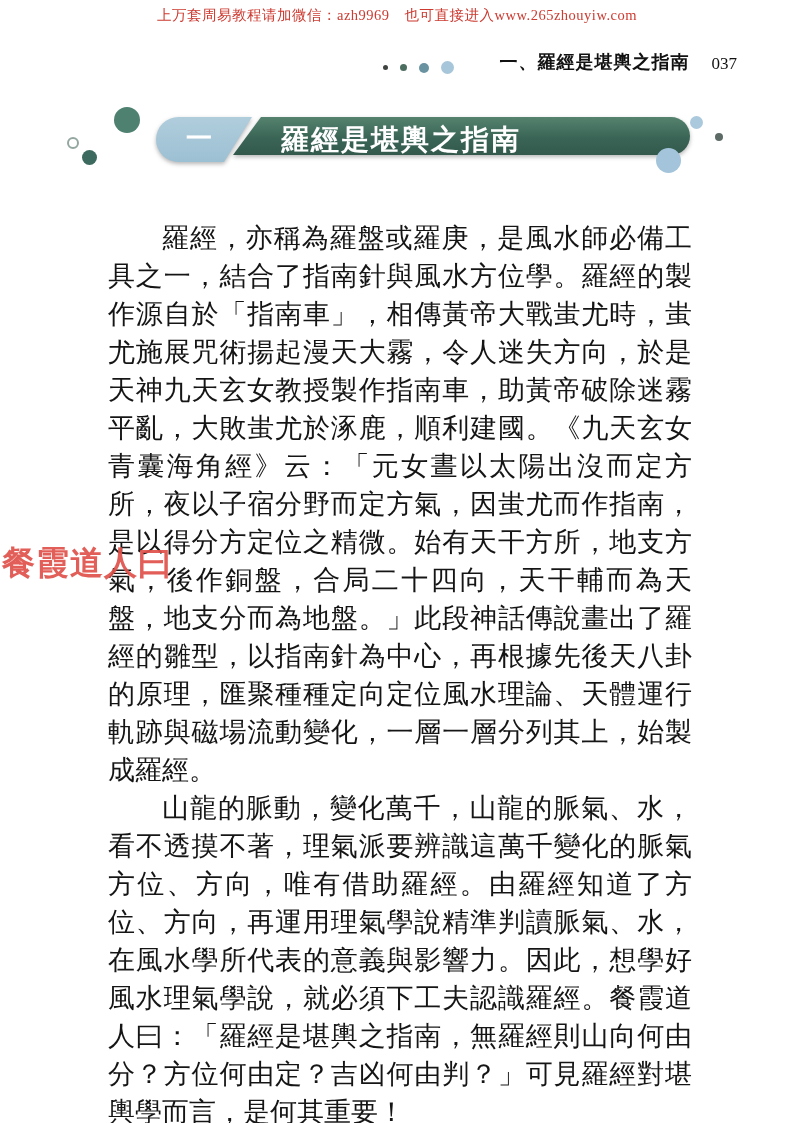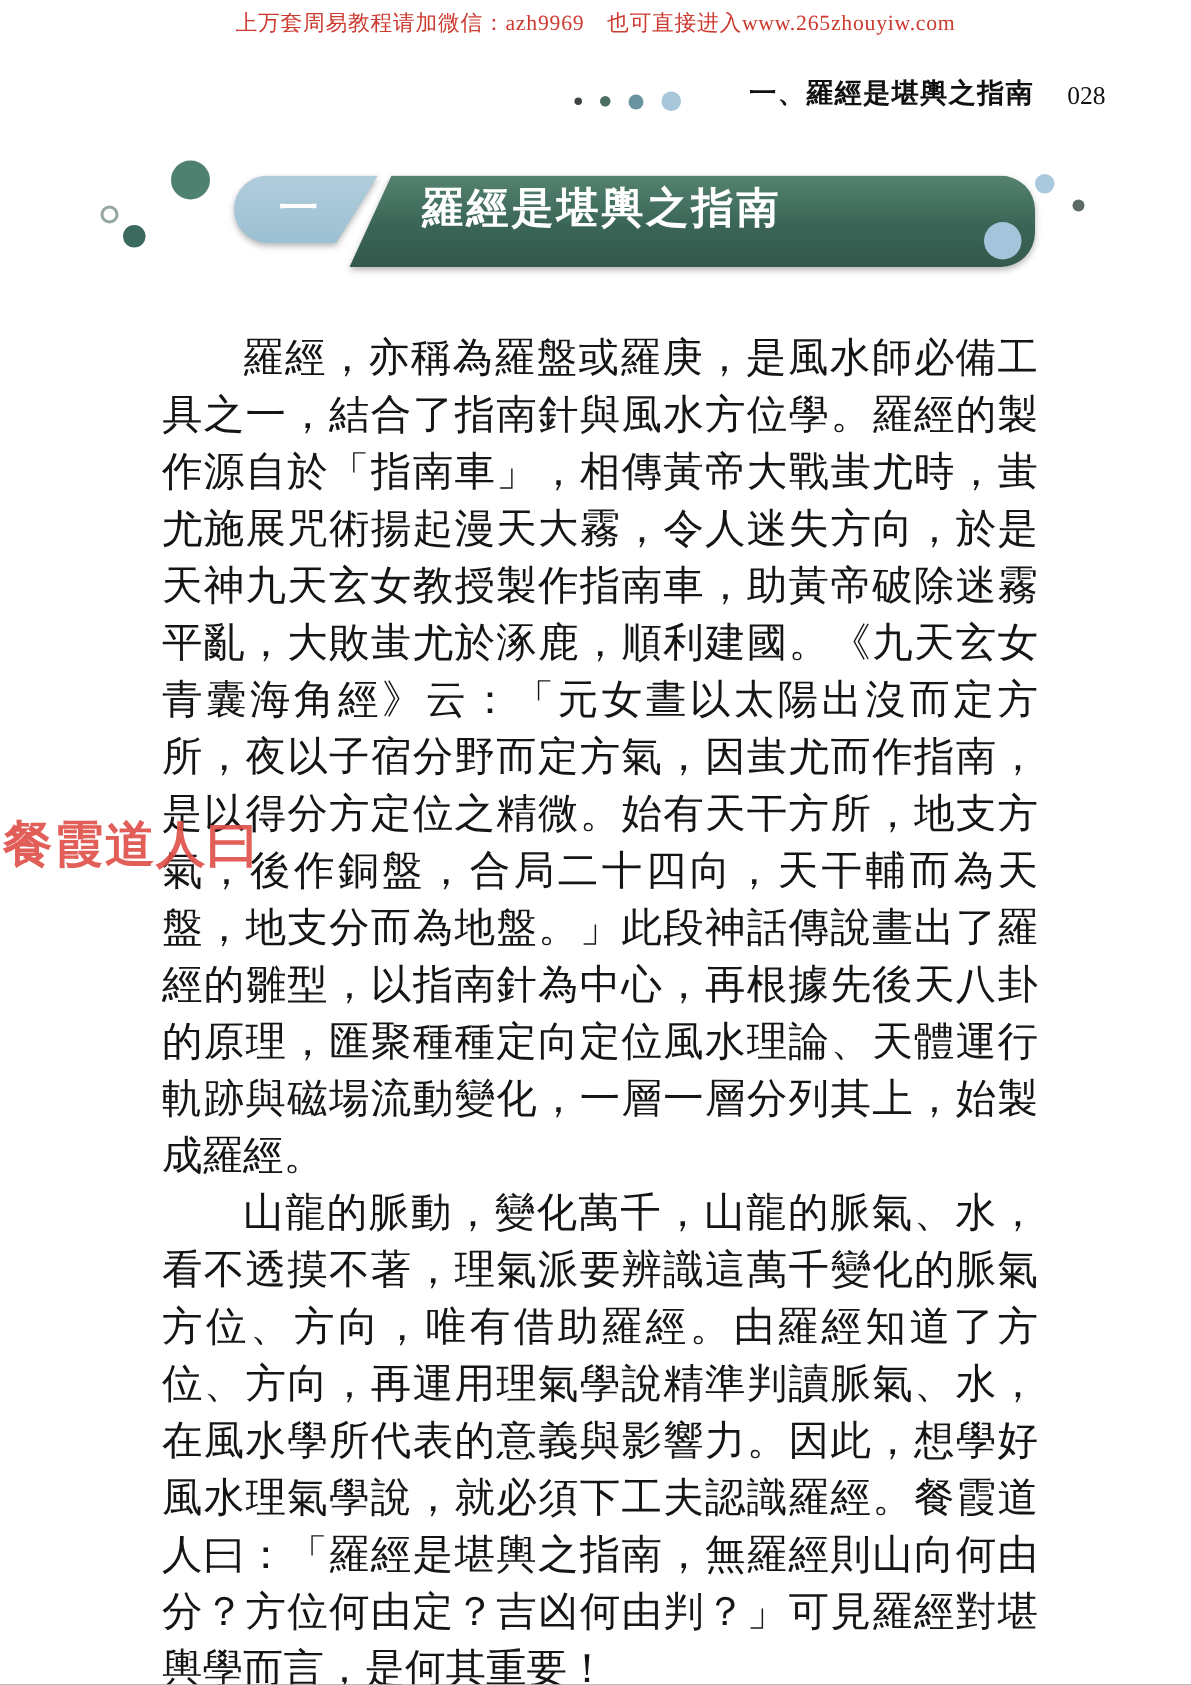--- a/index.html
+++ b/index.html
@@ -43,21 +43,21 @@
     background:linear-gradient(180deg,#b0cddc,#9cc0d3);
     border-radius:23px 0 0 23px;
     clip-path:polygon(0 0,100% 0,calc(100% - 28px) 100%,0 100%);
   }
   .banner-number{
     position:absolute;left:14px;top:0;width:58px;height:45px;
     line-height:43px;text-align:center;
     color:#ffffff;font-size:26px;font-weight:bold;
   }
   .banner-green{
-    position:absolute;left:77px;top:0;width:457px;height:61px;
+    position:absolute;left:77px;top:0;width:457px;height:38px;
     background:linear-gradient(180deg,#55836f 0%,#3a6556 55%,#33594c 100%);
     border-radius:0 23px 23px 0;
     clip-path:polygon(28px 0,100% 0,100% 100%,0 100%);
   }
   .banner-title{
     display:block;padding-left:48px;
     line-height:45px;color:#ffffff;
     font-size:28px;font-weight:bold;letter-spacing:2px;
   }
 
@@ -94,21 +94,21 @@
   <div class="top-notice" style="color: rgb(204, 58, 48);">上万套周易教程请加微信：azh9969　也可直接进入www.265zhouyiw.com</div>
 
   <div class="page-header">
     <div class="header-dots">
       <span class="hdot d1" style="background: rgb(63, 68, 64);"></span>
       <span class="hdot d2" style="background: rgb(76, 110, 97);"></span>
       <span class="hdot d3" style="background: rgb(106, 147, 162);"></span>
       <span class="hdot d4" style="background: rgb(167, 198, 217);"></span>
     </div>
     <span class="header-title">一、羅經是堪輿之指南</span>
-    <span class="header-pageno">028</span>
+    <span class="header-pageno">037</span>
   </div>
 
   <span class="decor dc-green-big"></span>
   <span class="decor dc-ring"></span>
   <span class="decor dc-green-small"></span>
 
   <div class="banner">
     <div class="banner-blue"></div>
     <span class="banner-number">一</span>
     <div class="banner-green">

